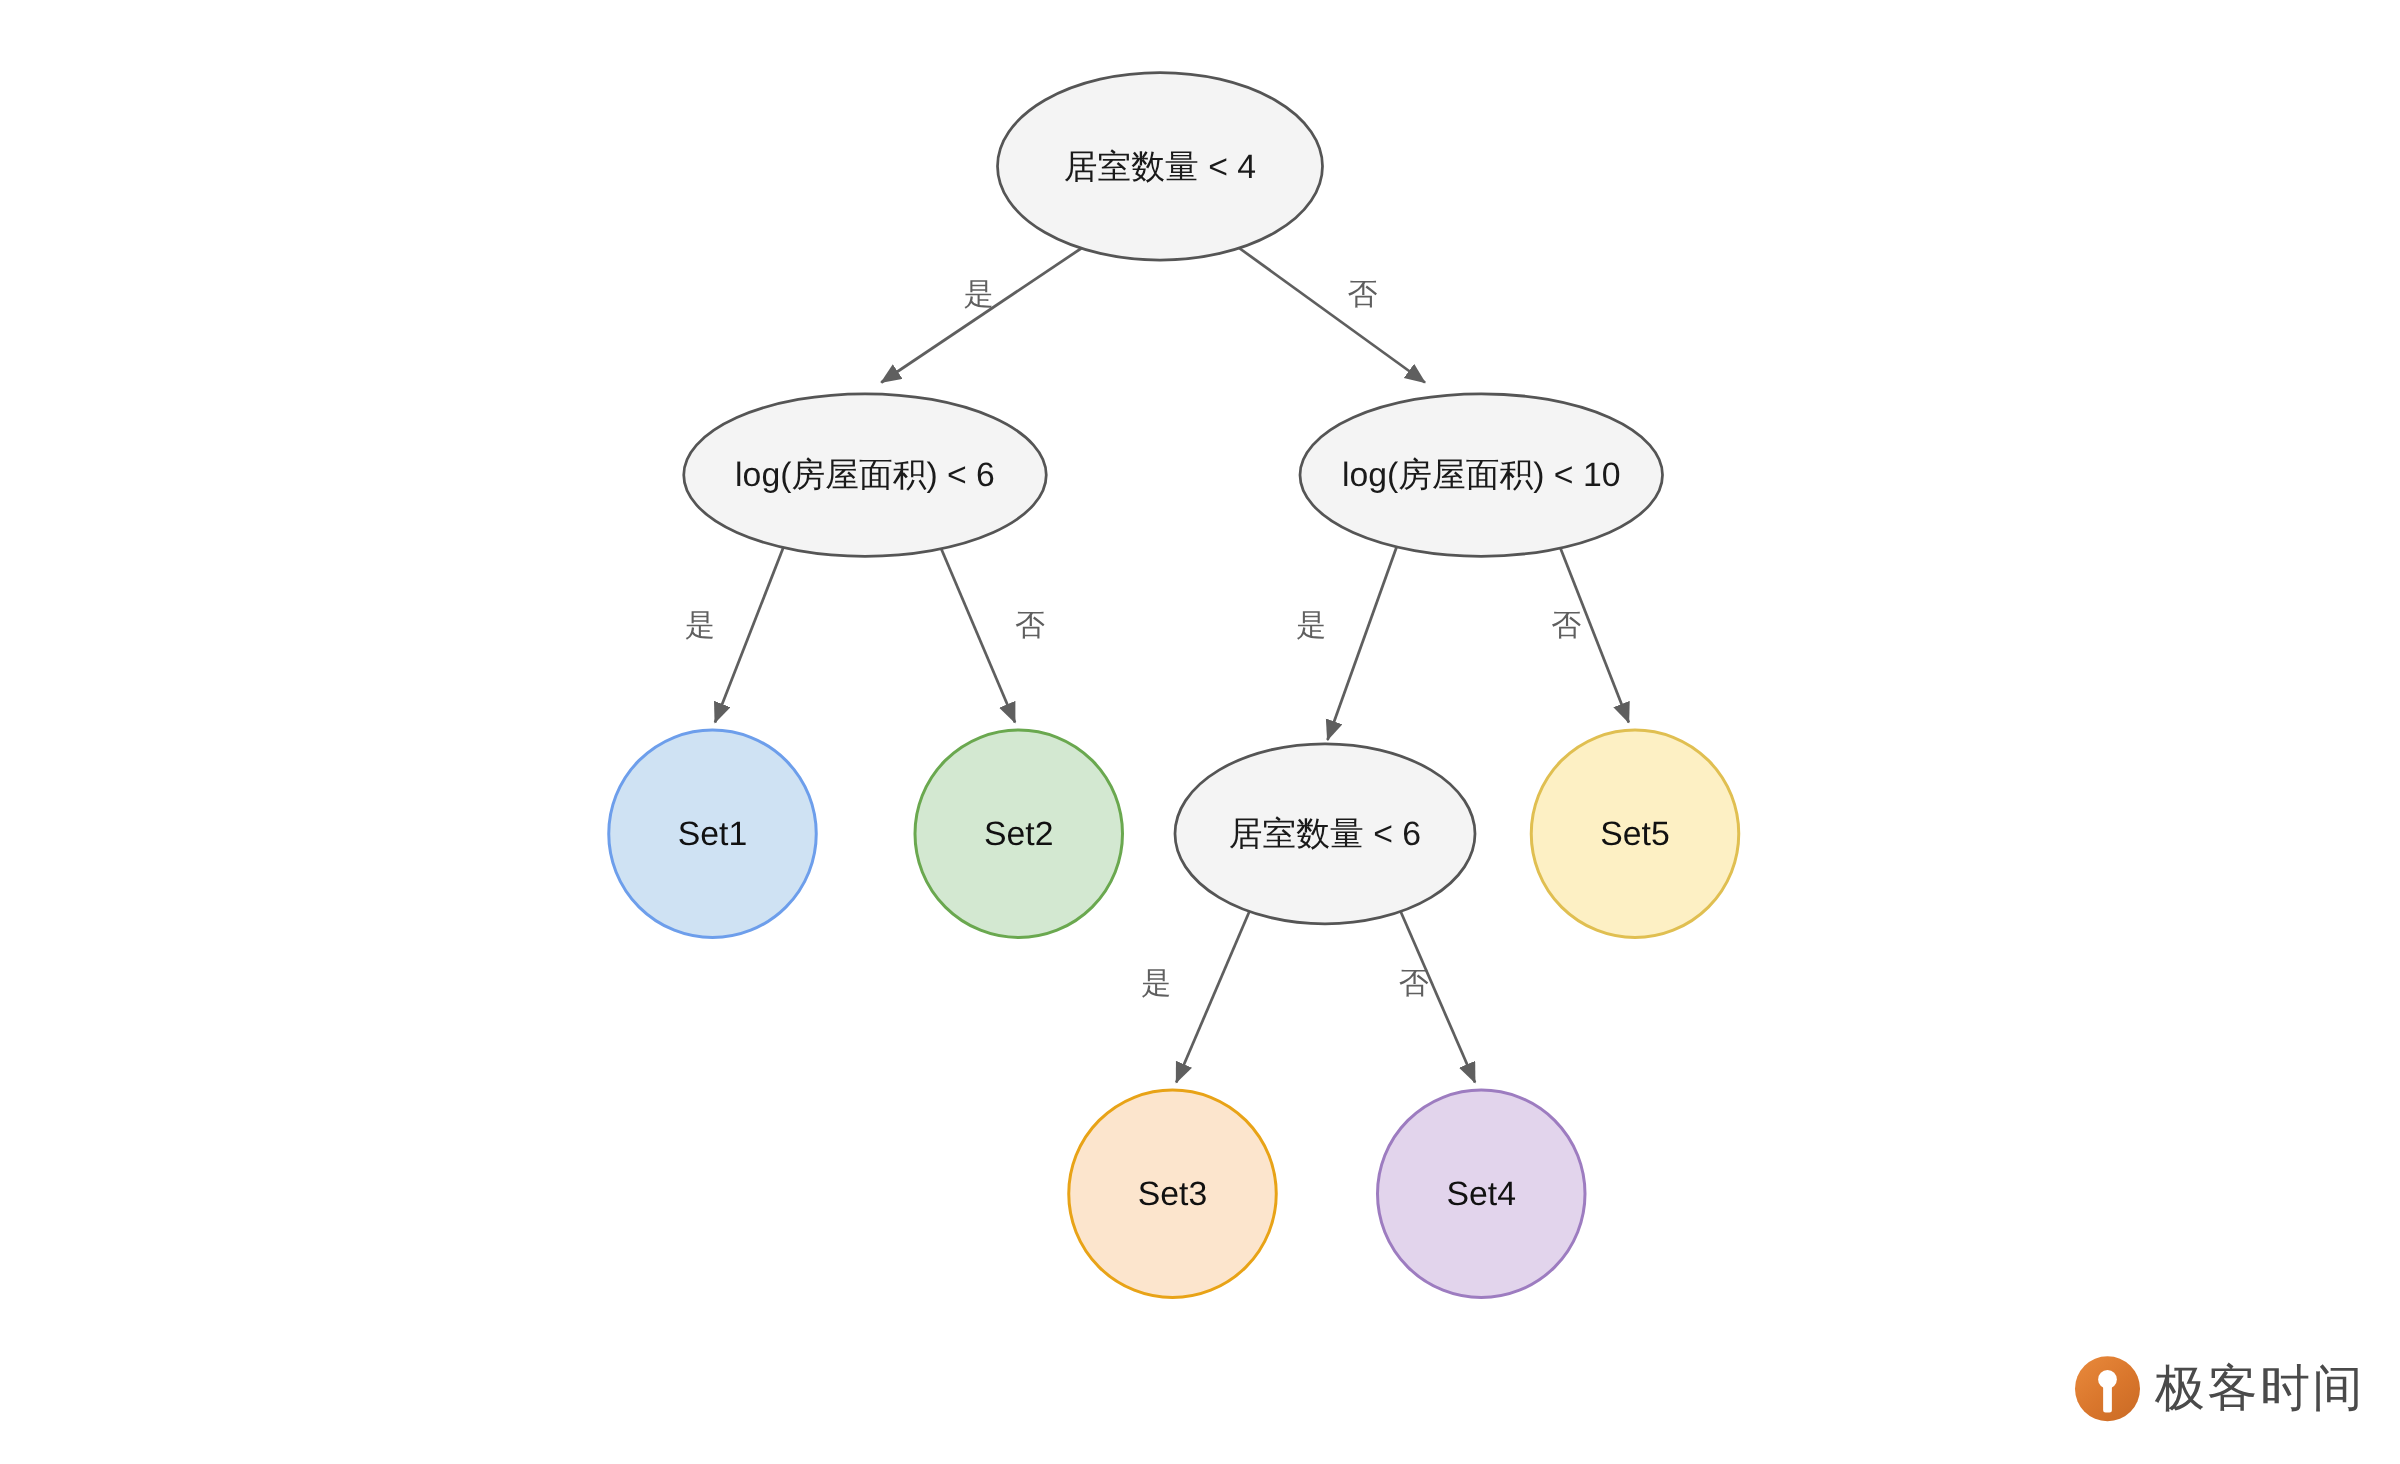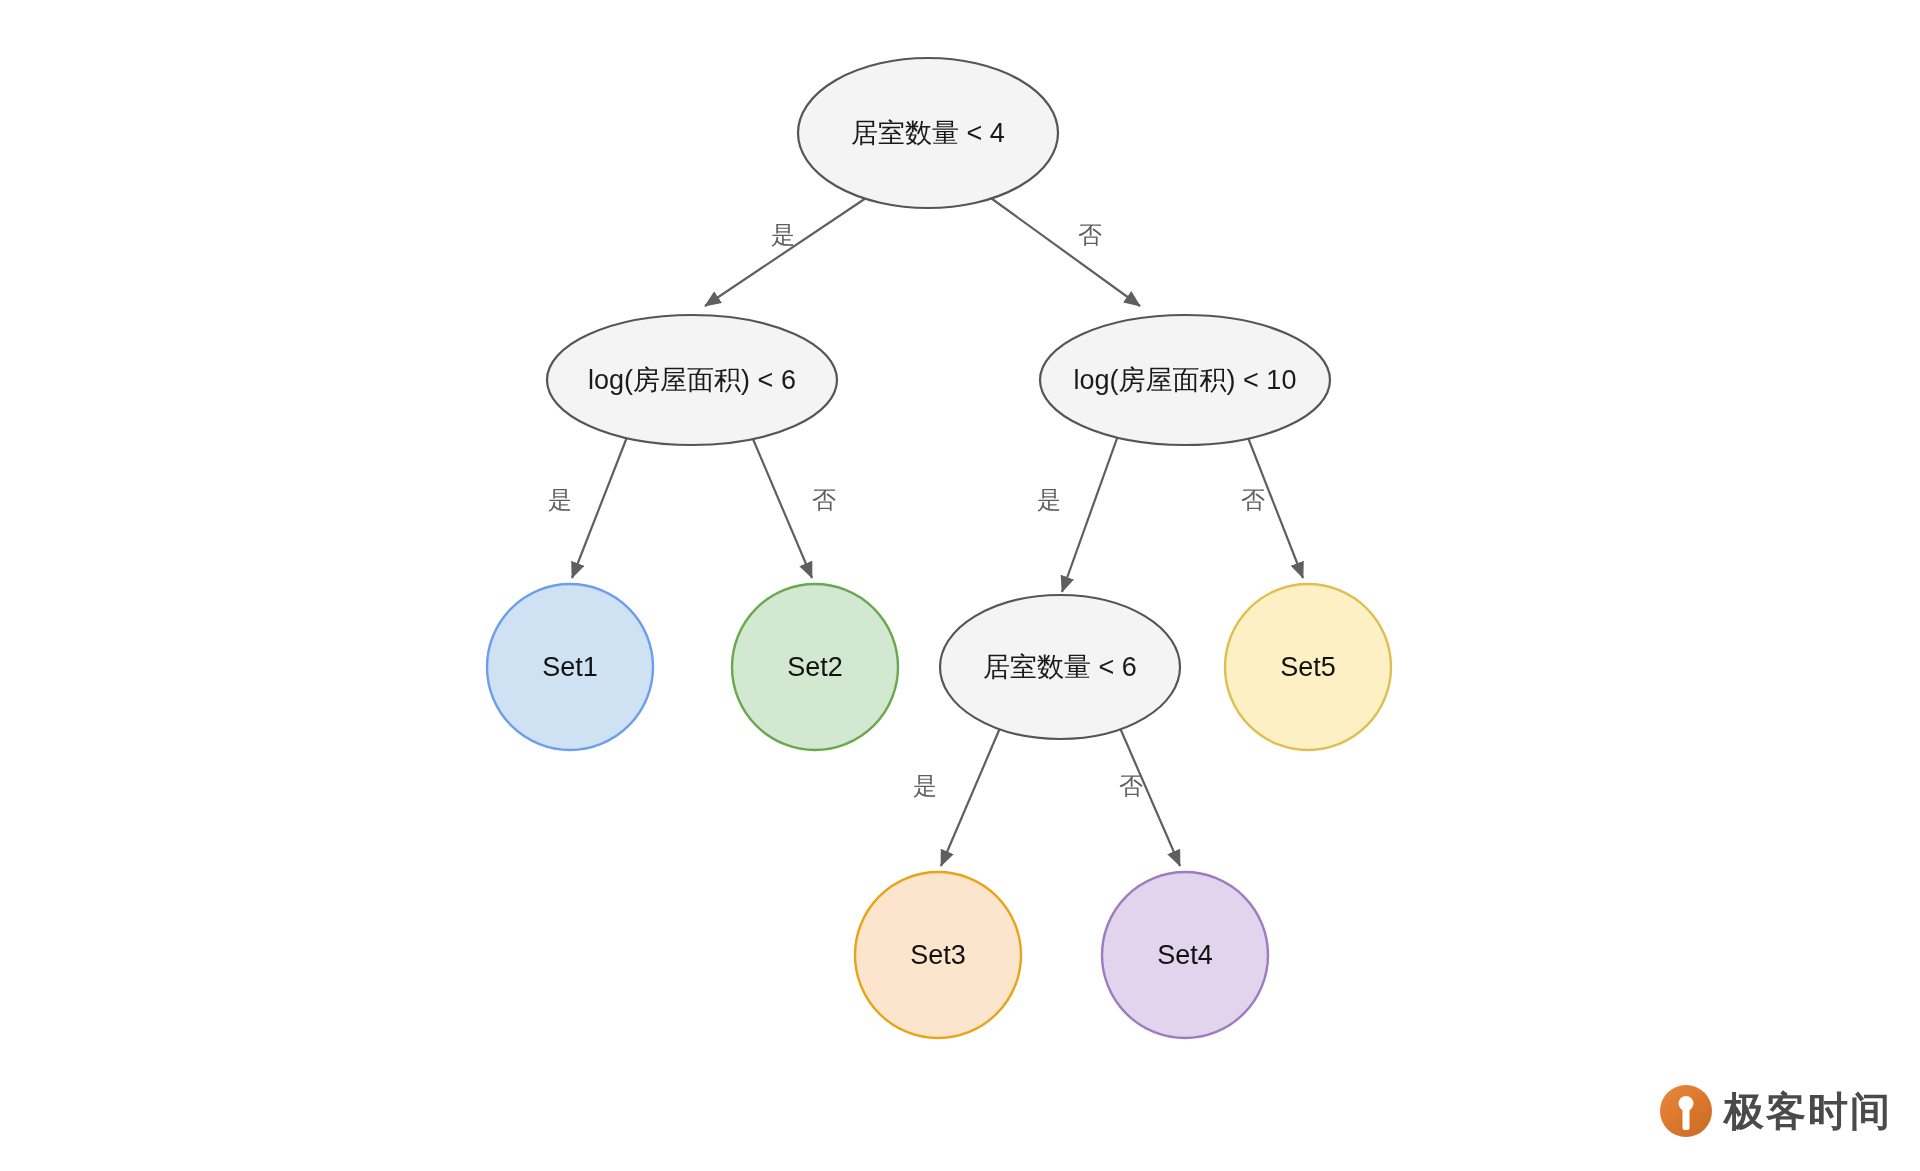--- a/index.html
+++ b/index.html
@@ -100,21 +100,20 @@
     height: 22px;
     background: #ffffff;
     border-radius: 2px;
   }
   #watermark .logo-text {
     font-family: "DejaVu Sans", "Liberation Sans", sans-serif;
     font-size: 40px;
     letter-spacing: 2px;
     color: #4a4a4a;
     line-height: 1;
-    font-weight: bold;
   }
 </style>
 </head>
 <body>
 
 <div id="diagram-root">
 
   <svg id="tree-canvas" viewBox="0 0 1920 1171" xmlns="http://www.w3.org/2000/svg">
     <defs>
       <marker id="arrowhead" markerWidth="9" markerHeight="9" refX="7.2" refY="3.2" orient="auto" markerUnits="strokeWidth">

